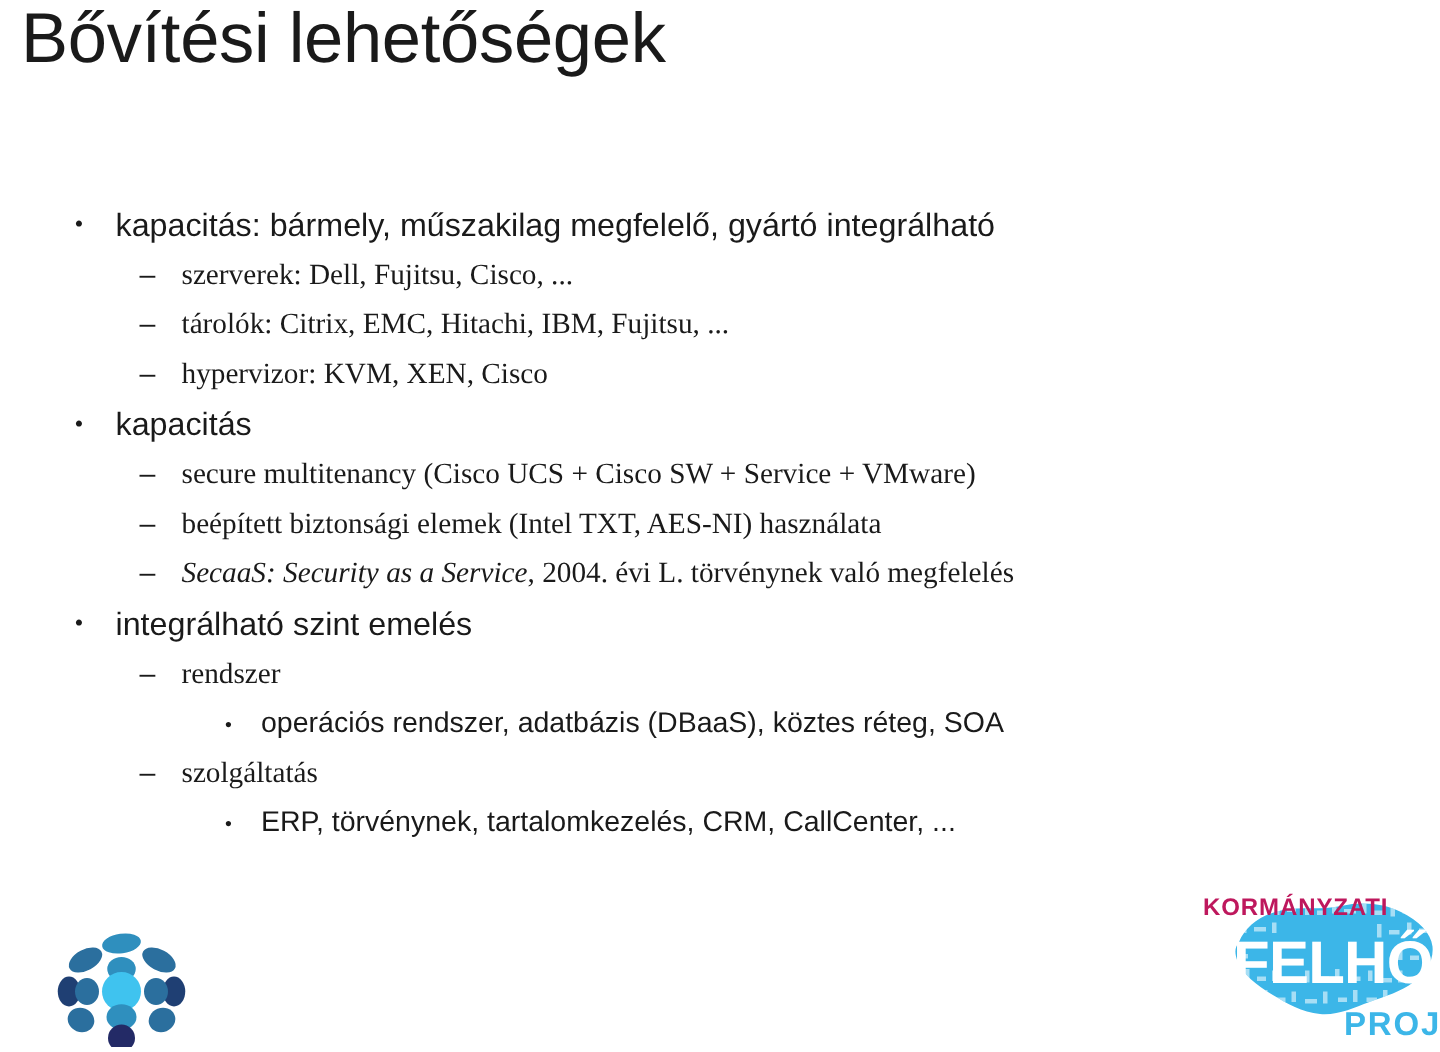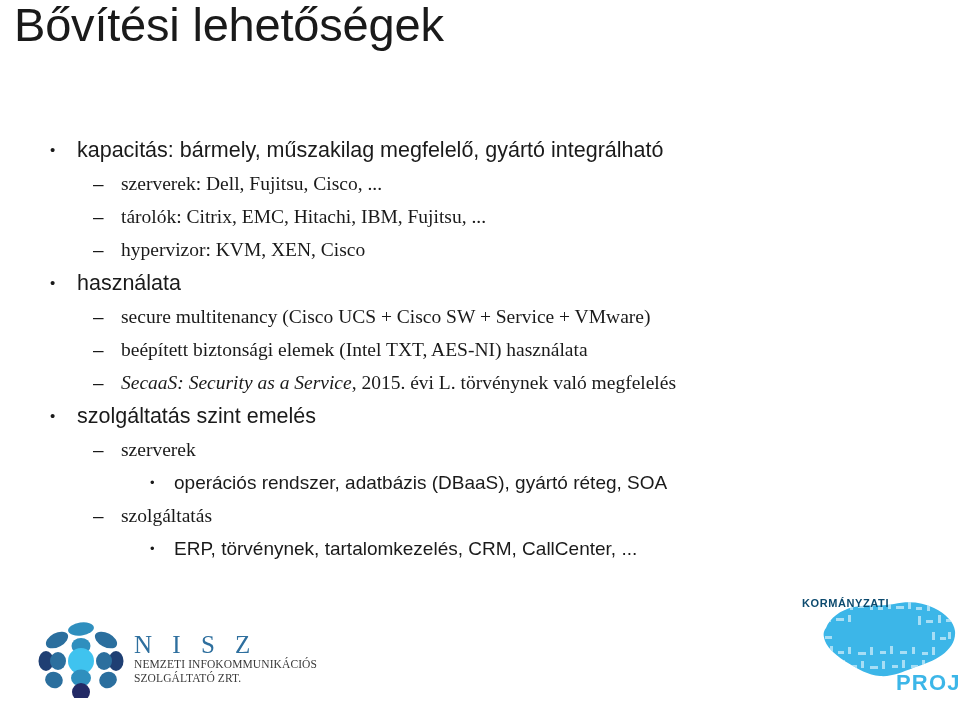--- a/index.html
+++ b/index.html
@@ -158,24 +158,24 @@
     position: absolute;
     left: 28px;
     top: 6px;
     width: 144px;
     height: 82px;
   }
   #felho-kormanyzati {
     position: absolute;
     left: 16px;
     top: 5px;
-    font-size: 11px;
+    font-size: 16px;
     font-weight: bold;
     letter-spacing: 0.6px;
-    color: #0c4a6e;
+    color: #be185d;
     white-space: nowrap;
   }
   #felho-projekt {
     position: absolute;
     left: 70px;
     top: 78px;
     font-size: 22px;
     font-weight: bold;
     letter-spacing: 1.2px;
     color: #3cb6e8;
@@ -212,45 +212,45 @@
       <div class="line lvl2">
         <span class="marker">–</span>
         <span class="txt">tárolók: Citrix, EMC, Hitachi, IBM, Fujitsu, ...</span>
       </div>
       <div class="line lvl2">
         <span class="marker">–</span>
         <span class="txt">hypervizor: KVM, XEN, Cisco</span>
       </div>
       <div class="line lvl1">
         <span class="marker">•</span>
-        <span class="txt">használata</span>
+        <span class="txt">kapacitás</span>
       </div>
       <div class="line lvl2">
         <span class="marker">–</span>
         <span class="txt">secure multitenancy (Cisco UCS + Cisco SW + Service + VMware)</span>
       </div>
       <div class="line lvl2">
         <span class="marker">–</span>
         <span class="txt">beépített biztonsági elemek (Intel TXT, AES-NI) használata</span>
       </div>
       <div class="line lvl2">
         <span class="marker">–</span>
-        <span class="txt"><i class="em">SecaaS: Security as a Service</i><span>, 2015. évi L. törvénynek való megfelelés</span></span>
+        <span class="txt"><i class="em">SecaaS: Security as a Service</i><span>, 2004. évi L. törvénynek való megfelelés</span></span>
       </div>
       <div class="line lvl1">
         <span class="marker">•</span>
-        <span class="txt">szolgáltatás szint emelés</span>
-      </div>
-      <div class="line lvl2">
-        <span class="marker">–</span>
-        <span class="txt">szerverek</span>
+        <span class="txt">integrálható szint emelés</span>
+      </div>
+      <div class="line lvl2">
+        <span class="marker">–</span>
+        <span class="txt">rendszer</span>
       </div>
       <div class="line lvl3">
         <span class="marker">•</span>
-        <span class="txt">operációs rendszer, adatbázis (DBaaS), gyártó réteg, SOA</span>
+        <span class="txt">operációs rendszer, adatbázis (DBaaS), köztes réteg, SOA</span>
       </div>
       <div class="line lvl2">
         <span class="marker">–</span>
         <span class="txt">szolgáltatás</span>
       </div>
       <div class="line lvl3">
         <span class="marker">•</span>
         <span class="txt">ERP, törvénynek, tartalomkezelés, CRM, CallCenter, ...</span>
       </div>
     </div>
@@ -264,25 +264,20 @@
       <ellipse cx="8" cy="41" rx="7.5" ry="10" fill="#1f3f73"></ellipse>
       <ellipse cx="78" cy="41" rx="7.5" ry="10" fill="#1f3f73"></ellipse>
       <circle cx="43" cy="41" r="13" fill="#3fc3ef"></circle>
       <ellipse cx="20" cy="41" rx="8" ry="9" fill="#2b6f9e"></ellipse>
       <ellipse cx="66" cy="41" rx="8" ry="9" fill="#2b6f9e"></ellipse>
       <ellipse cx="16" cy="60" rx="9" ry="8" fill="#2b6f9e" transform="rotate(22 16 60)"></ellipse>
       <ellipse cx="70" cy="60" rx="9" ry="8" fill="#2b6f9e" transform="rotate(-22 70 60)"></ellipse>
       <ellipse cx="43" cy="58" rx="10" ry="8.5" fill="#2f8fbe"></ellipse>
       <circle cx="43" cy="72" r="9" fill="#232a66"></circle>
     </svg>
-    <div id="nisz-wordmark">
-      <div id="nisz-name">N I S Z</div>
-      <div class="nisz-sub">NEMZETI INFOKOMMUNIKÁCIÓS</div>
-      <div class="nisz-sub">SZOLGÁLTATÓ ZRT.</div>
-    </div>
   </div>
 
   <div id="felho-logo">
     <svg id="felho-map" viewBox="0 0 144 82">
       <defs>
         <clipPath id="hu-clip">
           <path d="M12,30 C16,20 26,12 40,9 C54,6 66,9 80,6
                    C94,3 108,4 120,10 C132,16 140,24 141,33
                    C142,43 136,51 128,57 C120,63 110,66 99,70
                    C88,74 78,79 66,78 C54,77 44,71 34,65
@@ -341,16 +336,17 @@
           <rect x="68" y="63" width="3" height="8"></rect>
           <rect x="78" y="67" width="6" height="3"></rect>
           <rect x="88" y="62" width="3" height="8"></rect>
           <rect x="97" y="67" width="7" height="3"></rect>
           <rect x="108" y="62" width="3" height="7"></rect>
           <rect x="117" y="66" width="6" height="3"></rect>
         </g>
       </g>
     </svg>
     <div id="felho-kormanyzati">KORMÁNYZATI</div>
+    <div id="felho-word">FELHŐ</div>
     <div id="felho-projekt">PROJEKT</div>
   </div>
 
 </div>
 
 </body></html>

